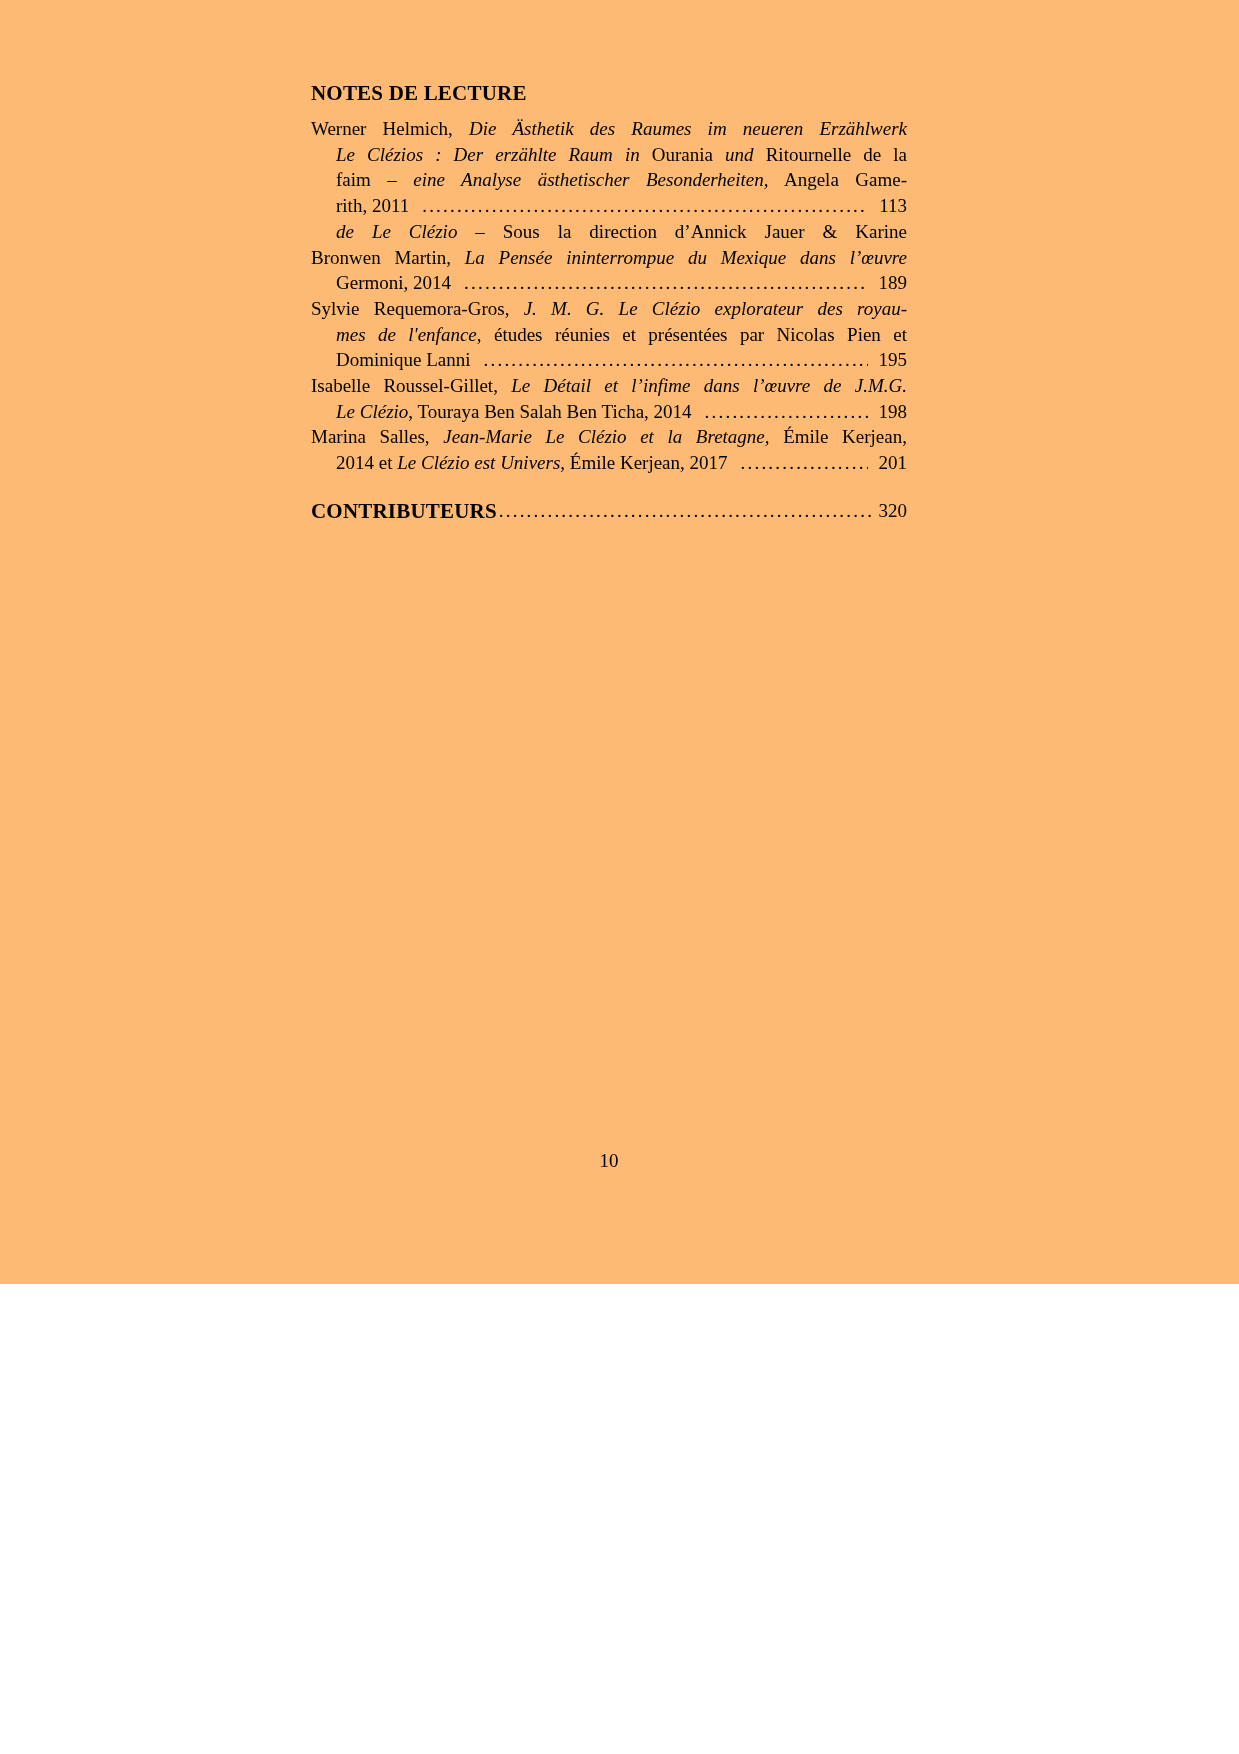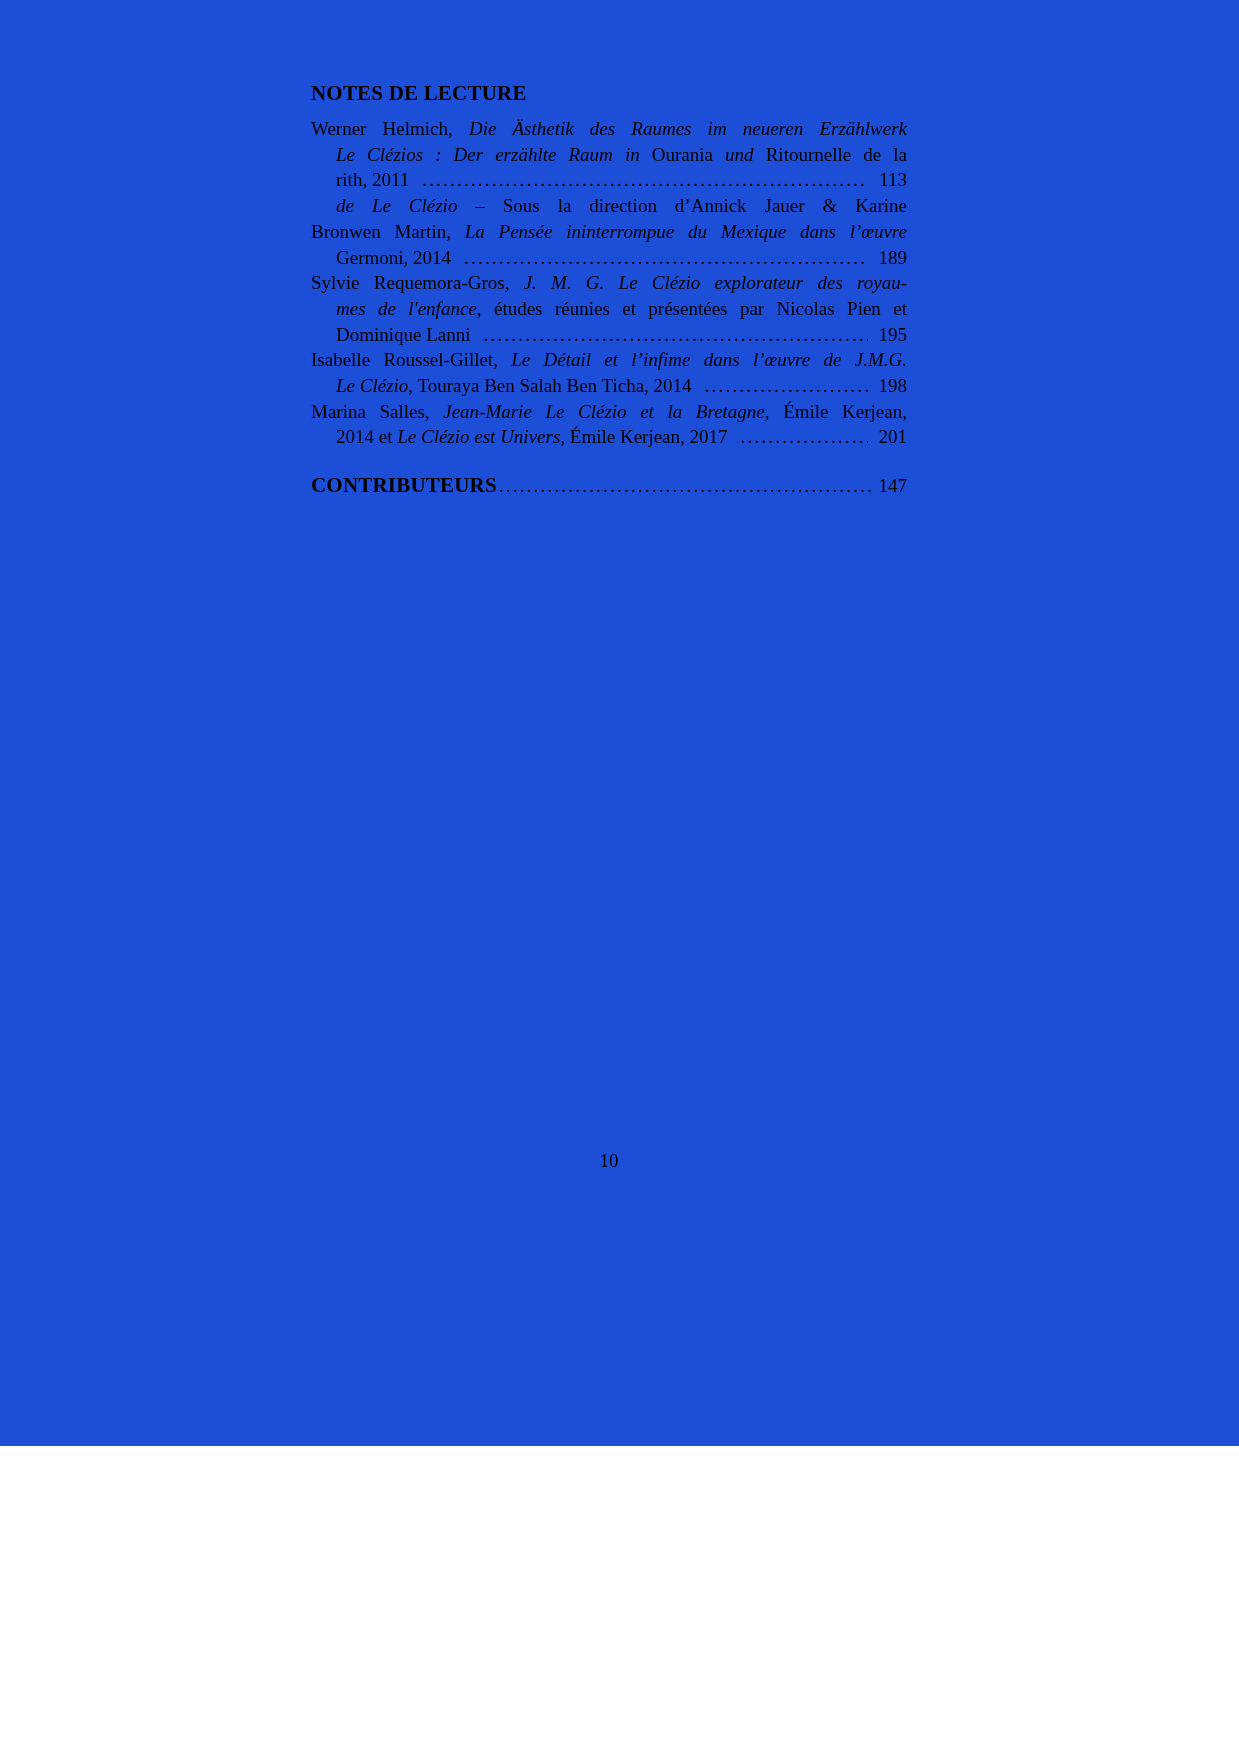--- a/index.html
+++ b/index.html
@@ -3,22 +3,22 @@
 <meta charset="utf-8">
 <style>
   html, body {
     margin: 0;
     padding: 0;
     background: #ffffff;
   }
   .sheet {
     position: relative;
     width: 1239px;
-    height: 1446px;
-    background: #1d4ed8;
+    height: 1284px;
+    background: #fdba74;
     color: #000000;
     font-family: "Liberation Serif", "DejaVu Serif", serif;
     overflow: hidden;
   }
   .content {
     position: absolute;
     left: 311px;
     top: 80px;
     width: 596px;
   }
@@ -86,20 +86,21 @@
 </head>
 <body>
 
 <div class="sheet">
   <div class="content">
     <h1 class="toc-heading">NOTES DE LECTURE</h1>
     <div id="toc-entries">
         <div class="toc-entry">
           <div class="line just"><span>Werner Helmich, </span><span class="it">Die Ästhetik des Raumes im neueren Erzählwerk</span></div>
           <div class="line just indent"><span class="it">Le Clézios : Der erzählte Raum in </span><span>Ourania </span><span class="it">und </span><span>Ritournelle de la</span></div>
+          <div class="line just indent"><span>faim – </span><span class="it">eine Analyse ästhetischer Besonderheiten,</span><span> Angela Game-</span></div>
           <div class="line leader-line indent">
             <span class="text"><span>rith, 2011</span></span>
             <span class="dots"></span>
             <span class="pagenum">113</span>
           </div>
         </div>
         <div class="toc-entry">
           <div class="line just indent"><span class="it">de Le Clézio</span><span> – Sous la direction d’Annick Jauer &amp; Karine</span></div>
           <div class="line just"><span>Bronwen Martin, </span><span class="it">La Pensée ininterrompue du Mexique dans l’œuvre</span></div>
           <div class="line leader-line indent">
@@ -130,17 +131,17 @@
           <div class="line leader-line indent">
             <span class="text"><span>2014 et </span><span class="it">Le Clézio est Univers,</span><span> Émile Kerjean, 2017</span></span>
             <span class="dots"></span>
             <span class="pagenum">201</span>
           </div>
         </div>
       </div>
     <div class="contrib-row">
       <span class="contrib-label">CONTRIBUTEURS</span>
       <span class="dots"></span>
-      <span class="pagenum">147</span>
+      <span class="pagenum">320</span>
     </div>
   </div>
   <div class="folio">10</div>
 </div>
 
 </body></html>

